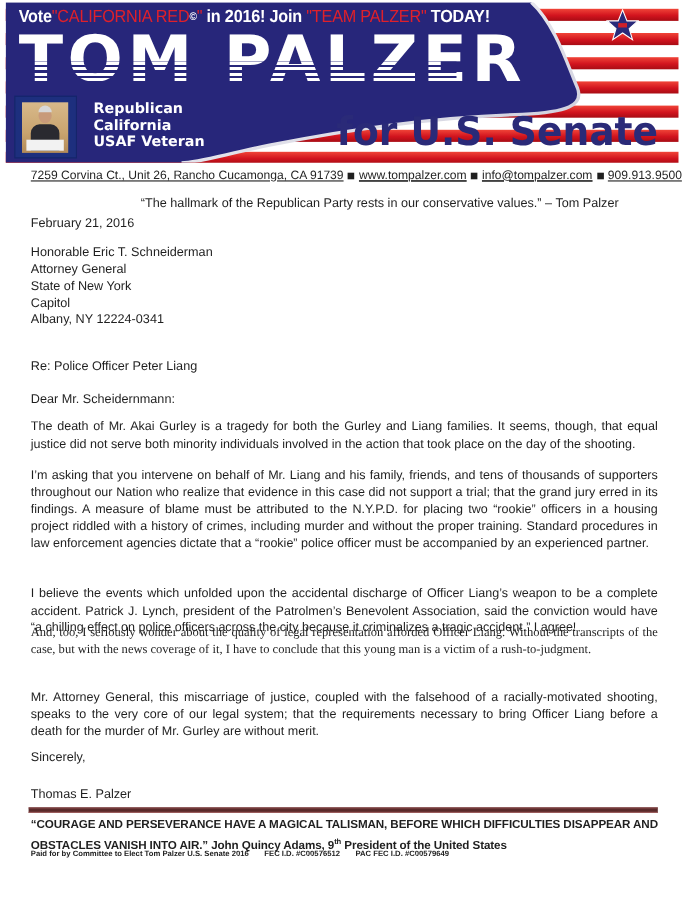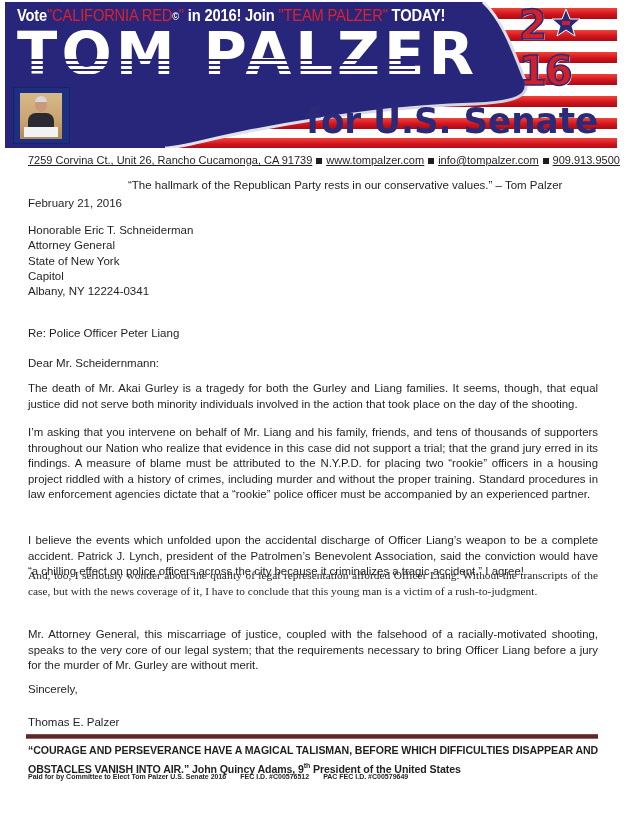--- a/index.html
+++ b/index.html
@@ -74,35 +74,39 @@
     <path d="M478,0 C500,20 512,60 520,78 C526,94 510,100 470,102 C400,104 330,112 240,130 C200,138 175,146 160,146" fill="none" stroke="url(#edge)" stroke-width="3"></path>
   </svg>
 
   <div class="tagline">
     <span>Vote</span><span class="red">"CALIFORNIA RED</span><span class="copy">©</span><span class="red">"</span><span> in 2016!  Join </span><span class="red">"TEAM PALZER"</span><span> TODAY!</span>
   </div>
 
   <div class="big-name">TOM PALZER</div>
   <div class="name-lines"></div>
 
-  <div class="year"><span>2</span><span style="display:inline-block;width:30px"></span><span>16</span></div>
   <svg class="year-star" viewBox="0 0 30 30">
     <polygon points="15,1 19,11 29,11 21,18 24,28 15,22 6,28 9,18 1,11 11,11" fill="#2a2a7a" stroke="#ffffff" stroke-width="1"></polygon>
     <rect x="11" y="13" width="8" height="4" fill="#d0202a"></rect>
   </svg>
 
   <div class="portrait">
     <div class="photo">
       <div class="suit"></div>
       <div class="head"></div>
       <div class="hair"></div>
       <div class="paper"></div>
     </div>
   </div>
 
+  <div class="cred">
+    <div>Republican</div>
+    <div>California</div>
+    <div>USAF Veteran</div>
+  </div>
 
   <div class="senate">for U.S. Senate</div>
 </div>
 
 <div class="doc">
   <div class="addr">
     <span>7259 Corvina Ct., Unit 26, Rancho Cucamonga, CA 91739</span><span class="sq"></span><a>www.tompalzer.com</a><span class="sq"></span><a>info@tompalzer.com</a><span class="sq"></span><span>909.913.9500</span>
   </div>
 
   <div class="motto">“The hallmark of the Republican Party rests in our conservative values.” – Tom Palzer</div>
@@ -116,21 +120,21 @@
     <div>Albany, NY 12224-0341</div>
   </div>
 
   <div class="re">Re:  Police Officer Peter Liang</div>
   <div class="salutation">Dear Mr. Scheidernmann:</div>
 
   <div class="para p1">The death of Mr. Akai Gurley is a tragedy for both the Gurley and Liang families.  It seems, though, that equal justice did not serve both minority individuals involved in the action that took place on the day of the shooting.</div>
   <div class="para p2">I’m asking that you intervene on behalf of Mr. Liang and his family, friends, and tens of thousands of supporters throughout our Nation who realize that evidence in this case did not support a trial; that the grand jury erred in its findings.  A measure of blame must be attributed to the N.Y.P.D. for placing two “rookie” officers in a housing project riddled with a history of crimes, including murder and without the proper training.  Standard procedures in law enforcement agencies dictate that a “rookie” police officer must be accompanied by an experienced partner.</div>
   <div class="para p3">I believe the events which unfolded upon the accidental discharge of Officer Liang’s weapon to be a complete accident.  Patrick J. Lynch, president of the Patrolmen’s Benevolent Association, said the conviction would have “a chilling effect on police officers across the city because it criminalizes a tragic accident.”  I agree!</div>
   <div class="para p4">And, too, I seriously wonder about the quality of legal representation afforded Officer Liang.  Without the transcripts of the case, but with the news coverage of it, I have to conclude that this young man is a victim of a rush-to-judgment.</div>
-  <div class="para p5">Mr. Attorney General, this miscarriage of justice, coupled with the falsehood of a racially-motivated shooting, speaks to the very core of our legal system; that the requirements necessary to bring Officer Liang before a jury for the murder of Mr. Gurley are without merit.</div>
+  <div class="para p5">Mr. Attorney General, this miscarriage of justice, coupled with the falsehood of a racially-motivated shooting, speaks to the very core of our legal system; that the requirements necessary to bring Officer Liang before a death for the murder of Mr. Gurley are without merit.</div>
 
   <div class="closing">Sincerely,</div>
   <div class="signer">Thomas E. Palzer</div>
 
   <div class="rule"></div>
 
   <div class="footer-quote">
     <span>“COURAGE AND PERSEVERANCE HAVE A MAGICAL TALISMAN, BEFORE WHICH DIFFICULTIES DISAPPEAR AND OBSTACLES VANISH INTO AIR.”</span><span>  John Quincy Adams, 9</span><sup>th</sup><span> President of the United States</span>
   </div>
 

